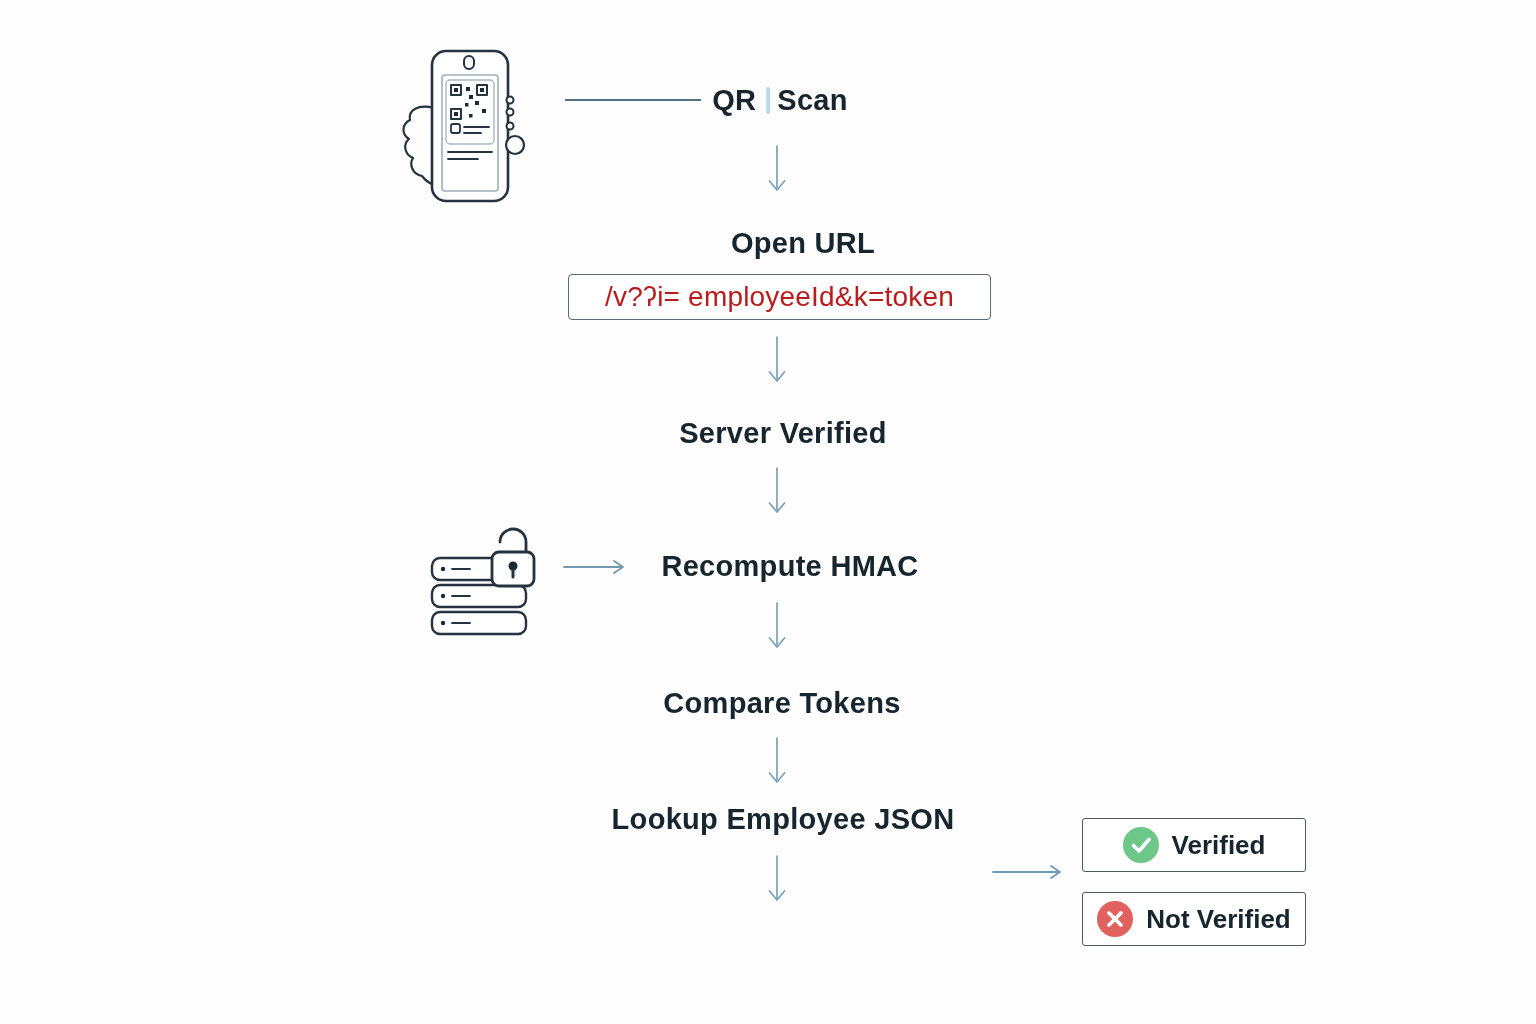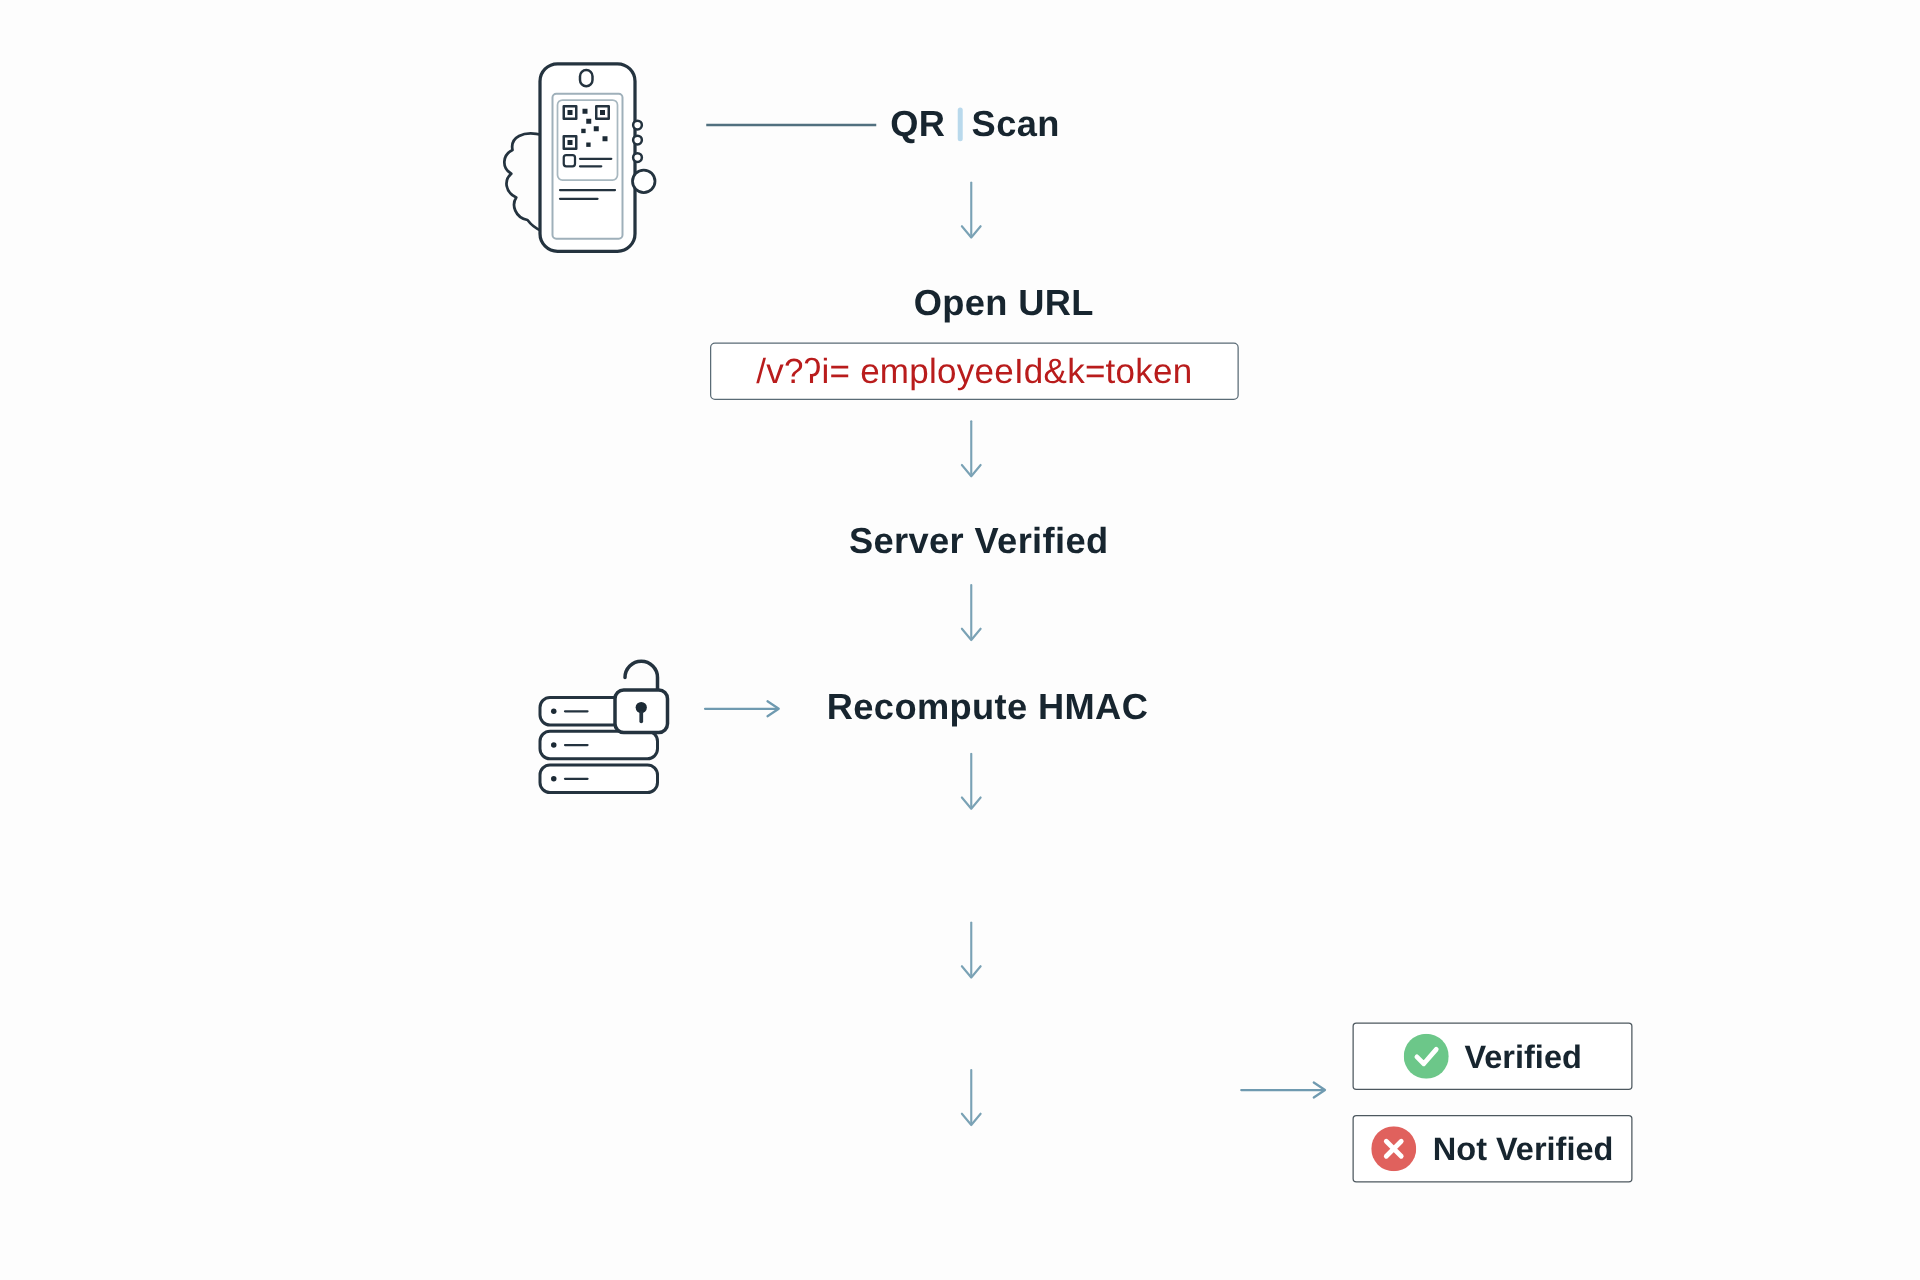--- a/index.html
+++ b/index.html
@@ -186,28 +186,30 @@
 
   <div class="label" style="left:790px; top:550px;">Recompute HMAC</div>
 
   <svg class="arrow-down" style="left:766px; top:602px;" viewBox="0 0 22 54">
     <g stroke="#7aa2b5" stroke-width="1.7" fill="none" stroke-linecap="round" stroke-linejoin="round">
       <line x1="11" y1="1" x2="11" y2="43"></line>
         <path d="M3.5,36 L11,45 L18.5,36"></path>
     </g>
   </svg>
 
+  <div class="label" style="left:782px; top:687px;">Compare Tokens</div>
 
   <svg class="arrow-down" style="left:766px; top:737px;" viewBox="0 0 22 54">
     <g stroke="#7aa2b5" stroke-width="1.7" fill="none" stroke-linecap="round" stroke-linejoin="round">
       <line x1="11" y1="1" x2="11" y2="43"></line>
         <path d="M3.5,36 L11,45 L18.5,36"></path>
     </g>
   </svg>
 
+  <div class="label" style="left:783px; top:803px;">Lookup Employee JSON</div>
 
   <svg class="arrow-down" style="left:766px; top:855px;" viewBox="0 0 22 54">
     <g stroke="#7aa2b5" stroke-width="1.7" fill="none" stroke-linecap="round" stroke-linejoin="round">
       <line x1="11" y1="1" x2="11" y2="43"></line>
         <path d="M3.5,36 L11,45 L18.5,36"></path>
     </g>
   </svg>
 
 
   <svg class="arrow-right" style="left:992px; top:864px; width:76px; height:16px;" viewBox="0 0 76 16">

